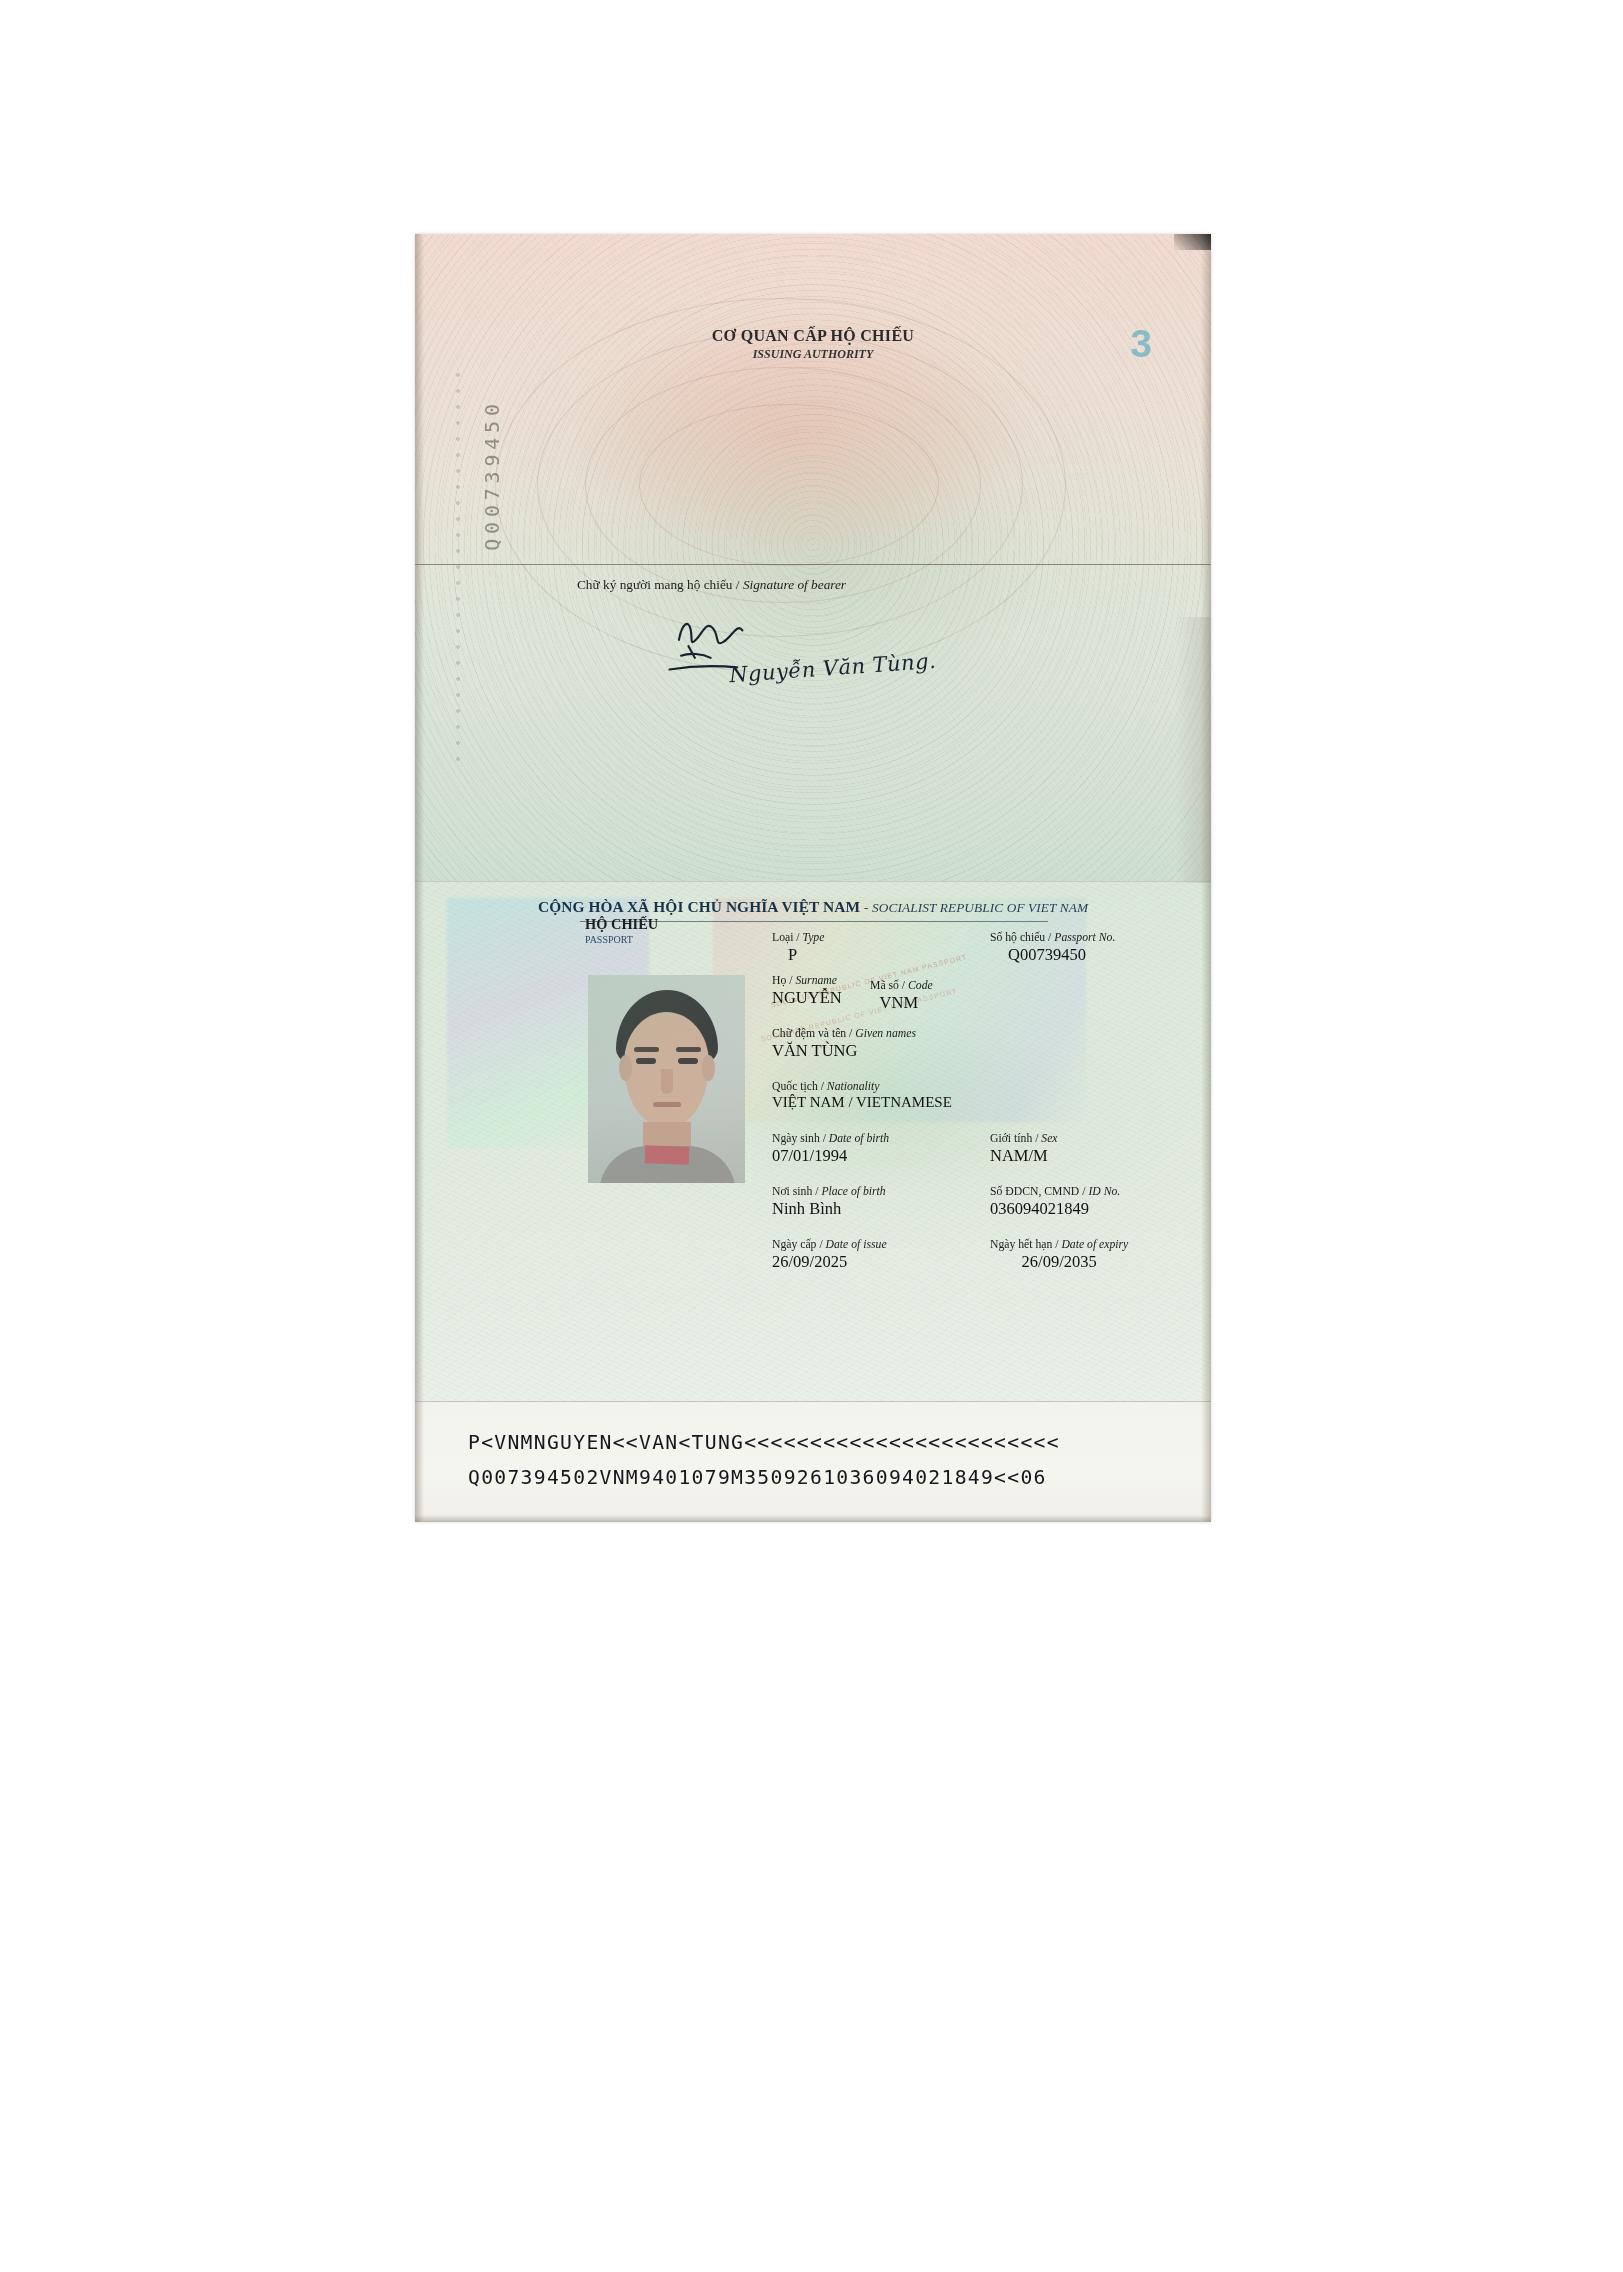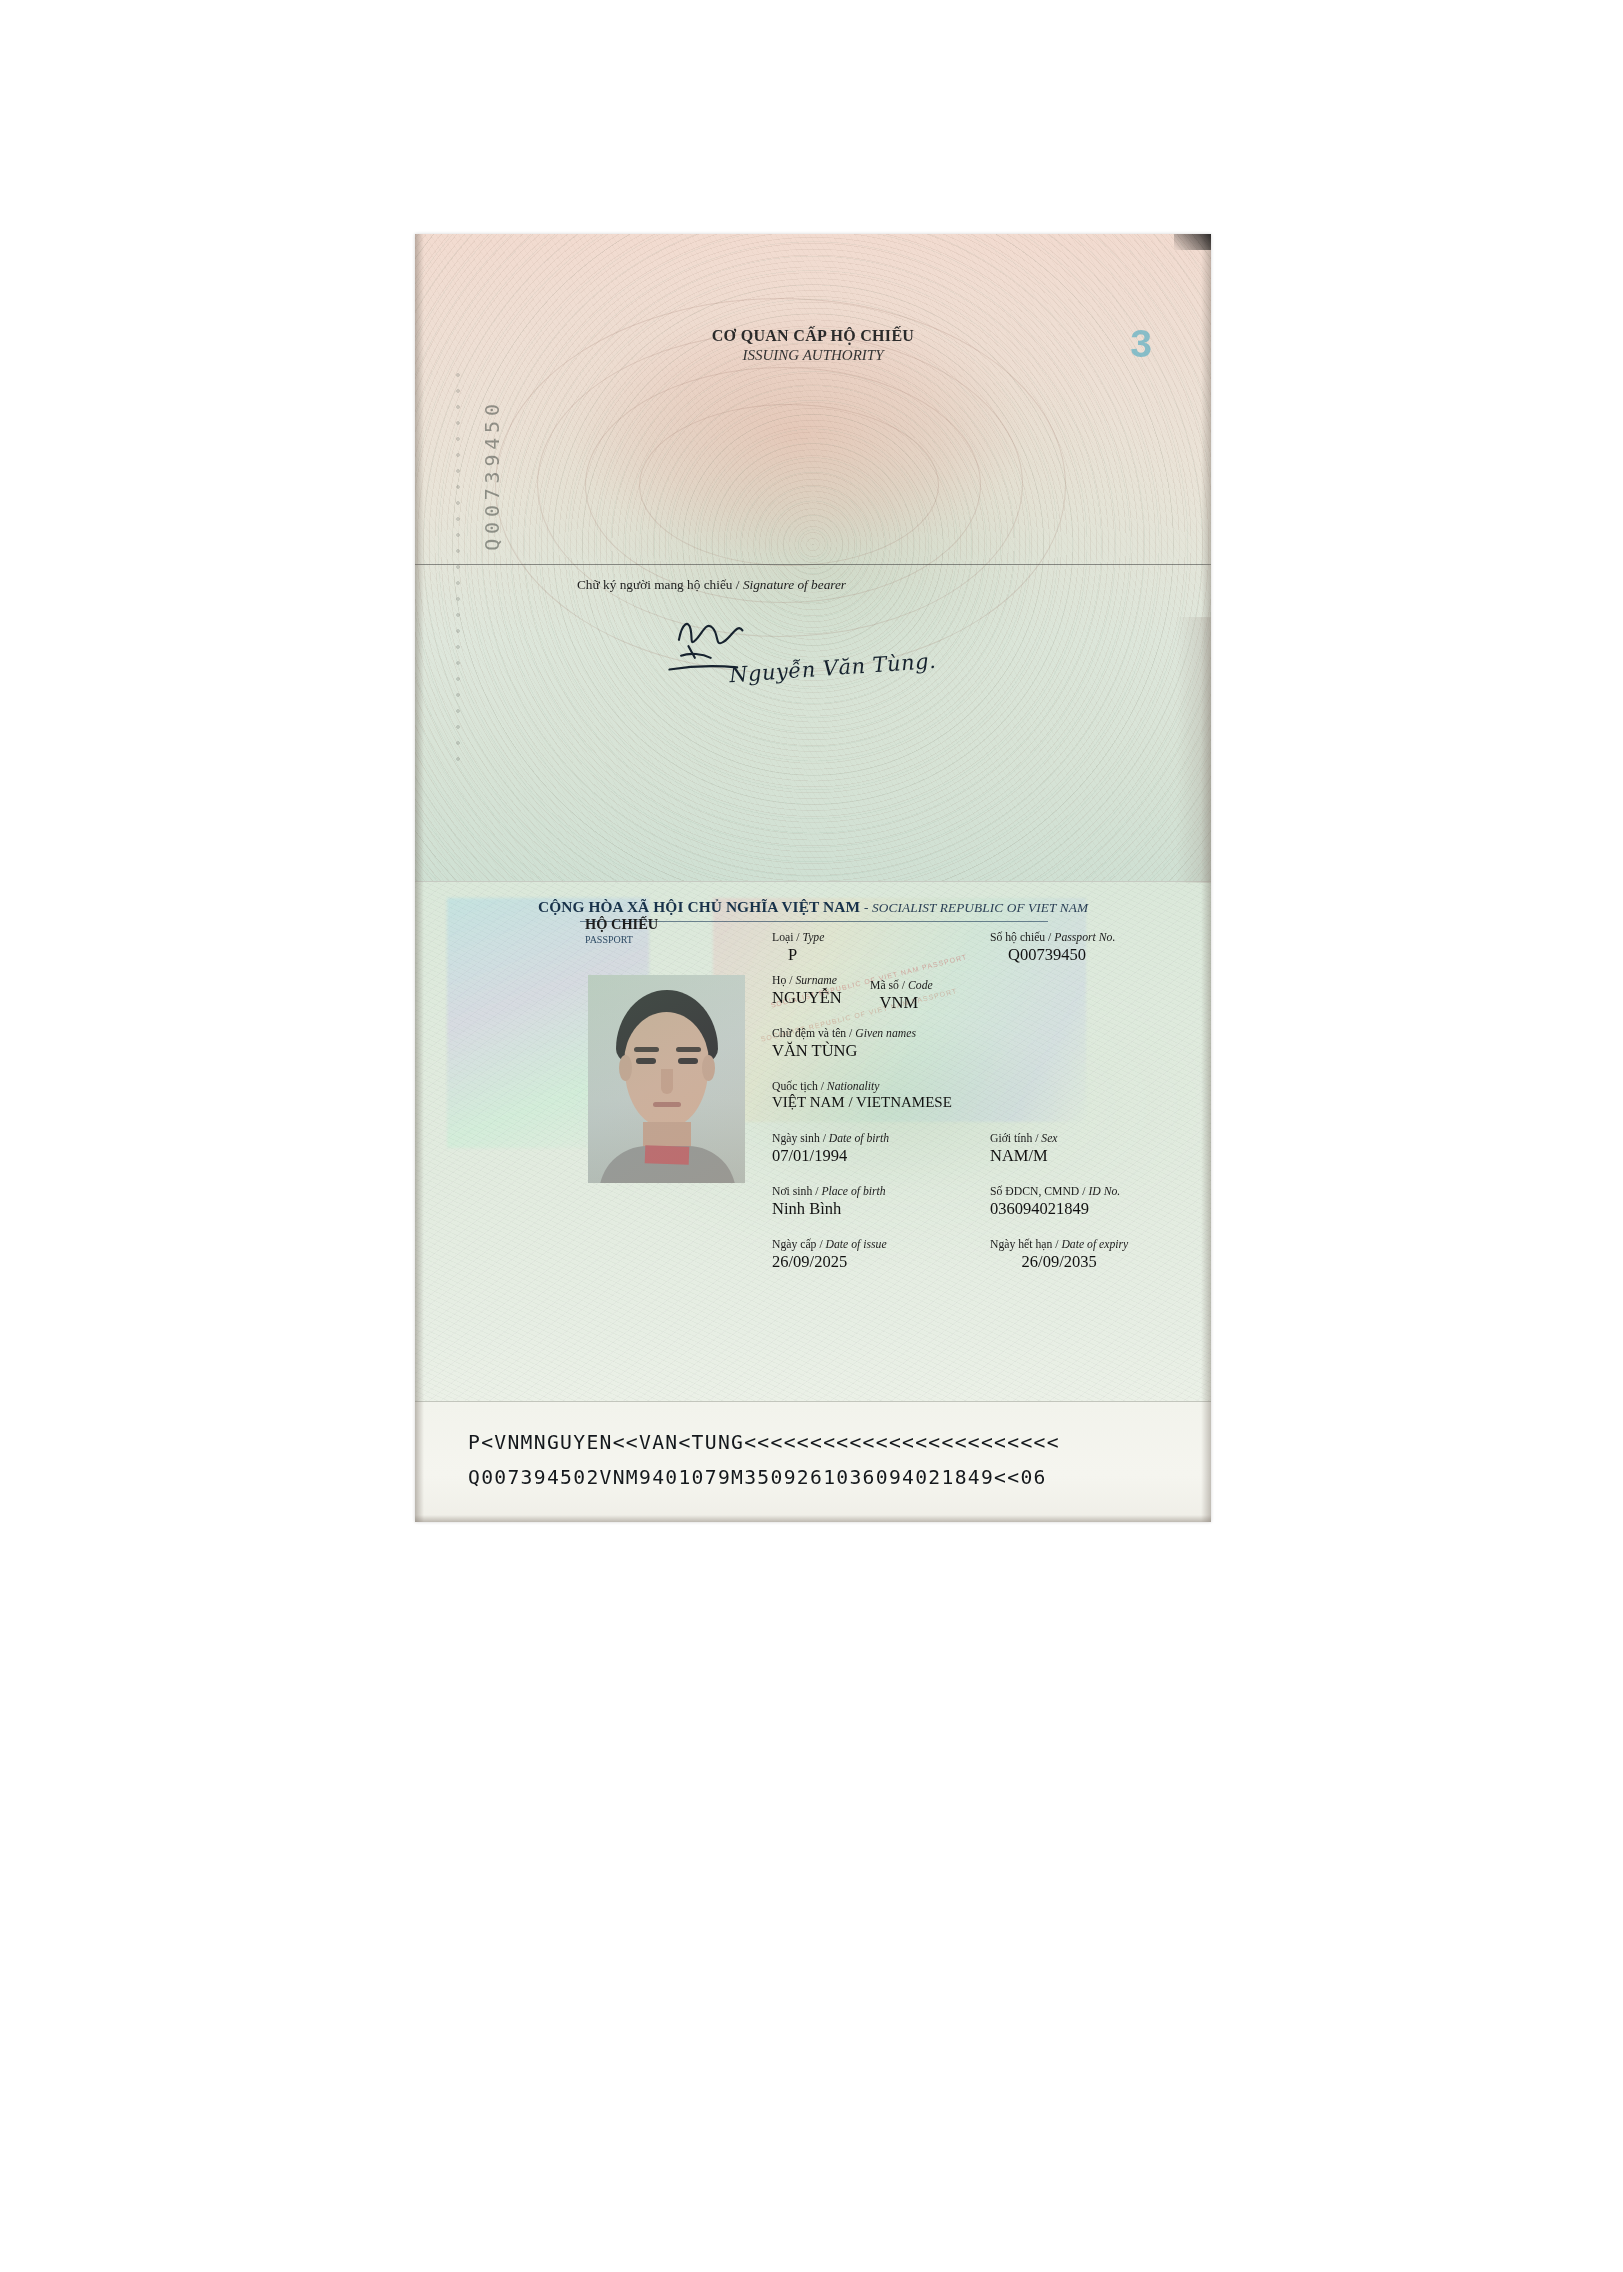--- a/index.html
+++ b/index.html
@@ -74,24 +74,25 @@
     width: 796px;
     text-align: center;
   }
   .hdr-vi {
     font-size: 16px;
     font-weight: bold;
     letter-spacing: 0.3px;
     color: #2a2a2a;
   }
   .hdr-en {
-    font-size: 15px;
+    font-size: 12px;
     font-style: italic;
     color: #333333;
     margin-top: 1.6px;
+    font-weight: bold;
   }
 
   .page-number {
     position: absolute;
     right: 59px;
     top: 88px;
     font-size: 39px;
     font-weight: bold;
     color: rgba(96,176,196,0.72);
     font-family: "Liberation Sans", sans-serif;

